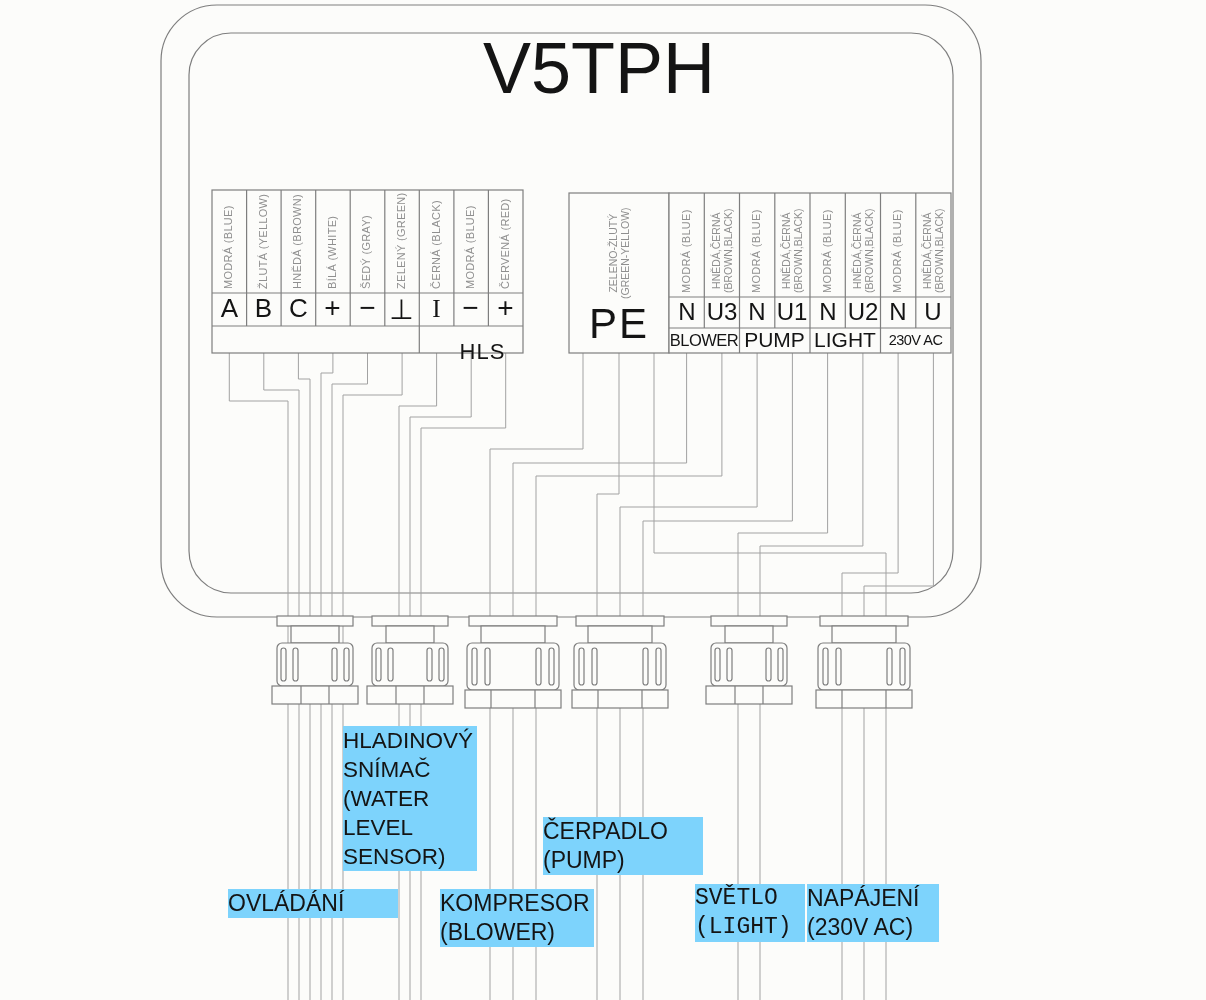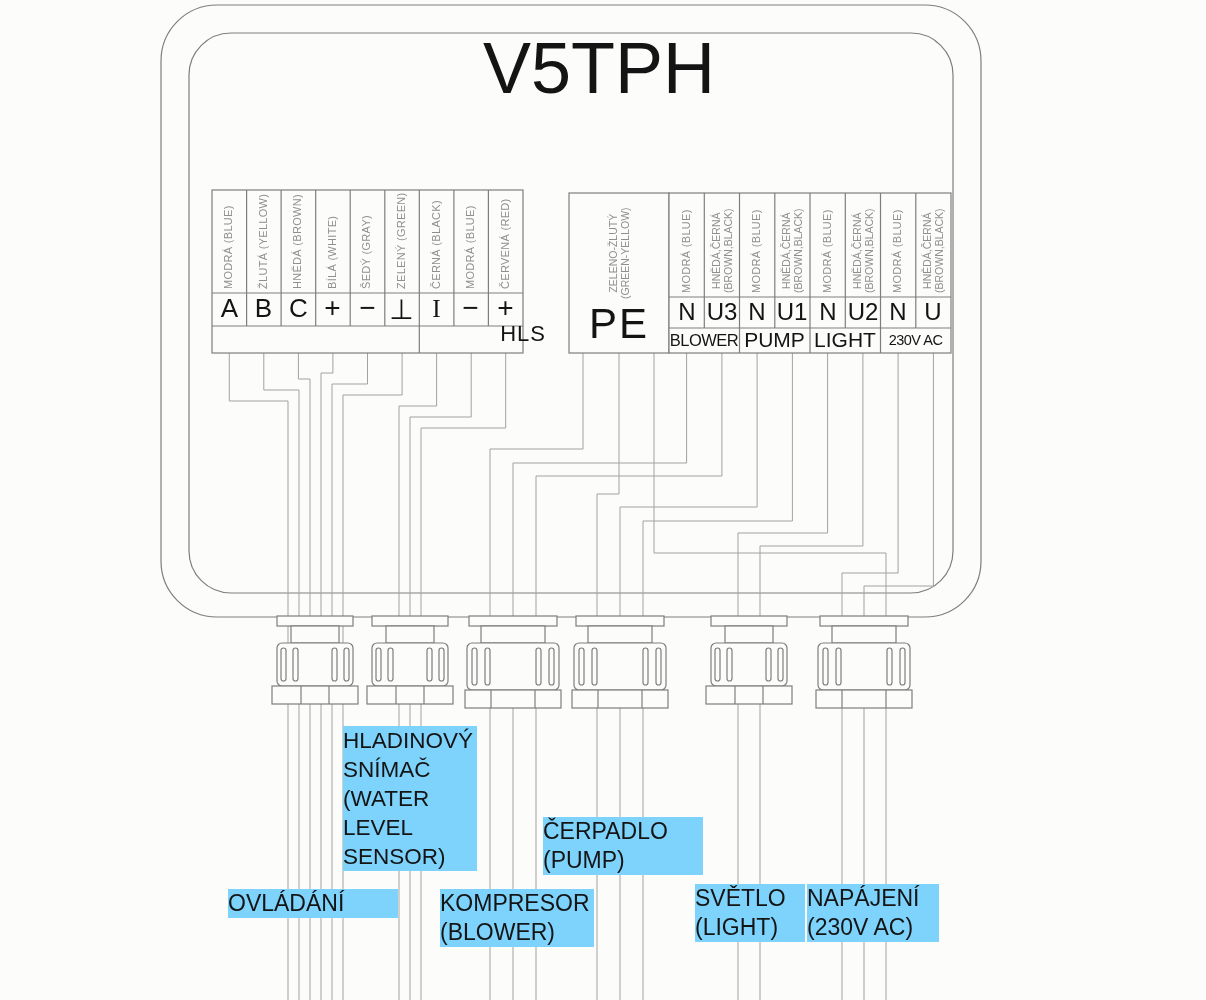--- a/index.html
+++ b/index.html
@@ -195,21 +195,21 @@
   <div class="term" style="left:196px;top:293px;">A</div>
   <div class="term" style="left:230px;top:293px;">B</div>
   <div class="term" style="left:265px;top:293px;">C</div>
   <div class="term sym" style="left:299px;top:292px;">+</div>
   <div class="term sym" style="left:334px;top:292px;">−</div>
   <div class="term sym" style="left:368px;top:294px;">⊥</div>
   <div class="term serif" style="left:403px;top:293px;">I</div>
   <div class="term sym" style="left:437px;top:292px;">−</div>
   <div class="term sym" style="left:472px;top:292px;">+</div>
 
-  <div class="grp" style="left:403px;top:320px;width:127px;text-align:right;">HLS</div>
+  <div class="grp" style="left:403px;top:338px;width:127px;">HLS</div>
 
   <div class="vlabel2" style="left:591px;top:299px;">
     <span>ZELENO-ŽLUTÝ</span>
     <span>(GREEN-YELLOW)</span>
   </div>
   <div class="pe-big">PE</div>
 
   <div class="vlabel" style="left:664px;top:293px;">MODRÁ (BLUE)</div>
   <div class="vlabel2" style="left:694px;top:293px;">
     <span>HNĚDÁ,ČERNÁ</span>
@@ -256,21 +256,21 @@
     <span>SENSOR)</span>
   </div>
   <div class="cable" style="left:424px;top:889px;width:154px;">
     <span>KOMPRESOR</span>
     <span>(BLOWER)</span>
   </div>
   <div class="cable" style="left:527px;top:817px;width:160px;">
     <span>ČERPADLO</span>
     <span>(PUMP)</span>
   </div>
-  <div class="cable" style="left:679px;top:884px;width:110px;">
+  <div class="cable" style="left:679px;top:884px;width:110px;font-family:Liberation Mono, monospace;">
     <span>SVĚTLO</span>
     <span>(LIGHT)</span>
   </div>
   <div class="cable" style="left:791px;top:884px;width:132px;">
     <span>NAPÁJENÍ</span>
     <span>(230V AC)</span>
   </div>
 
 </div>
 

